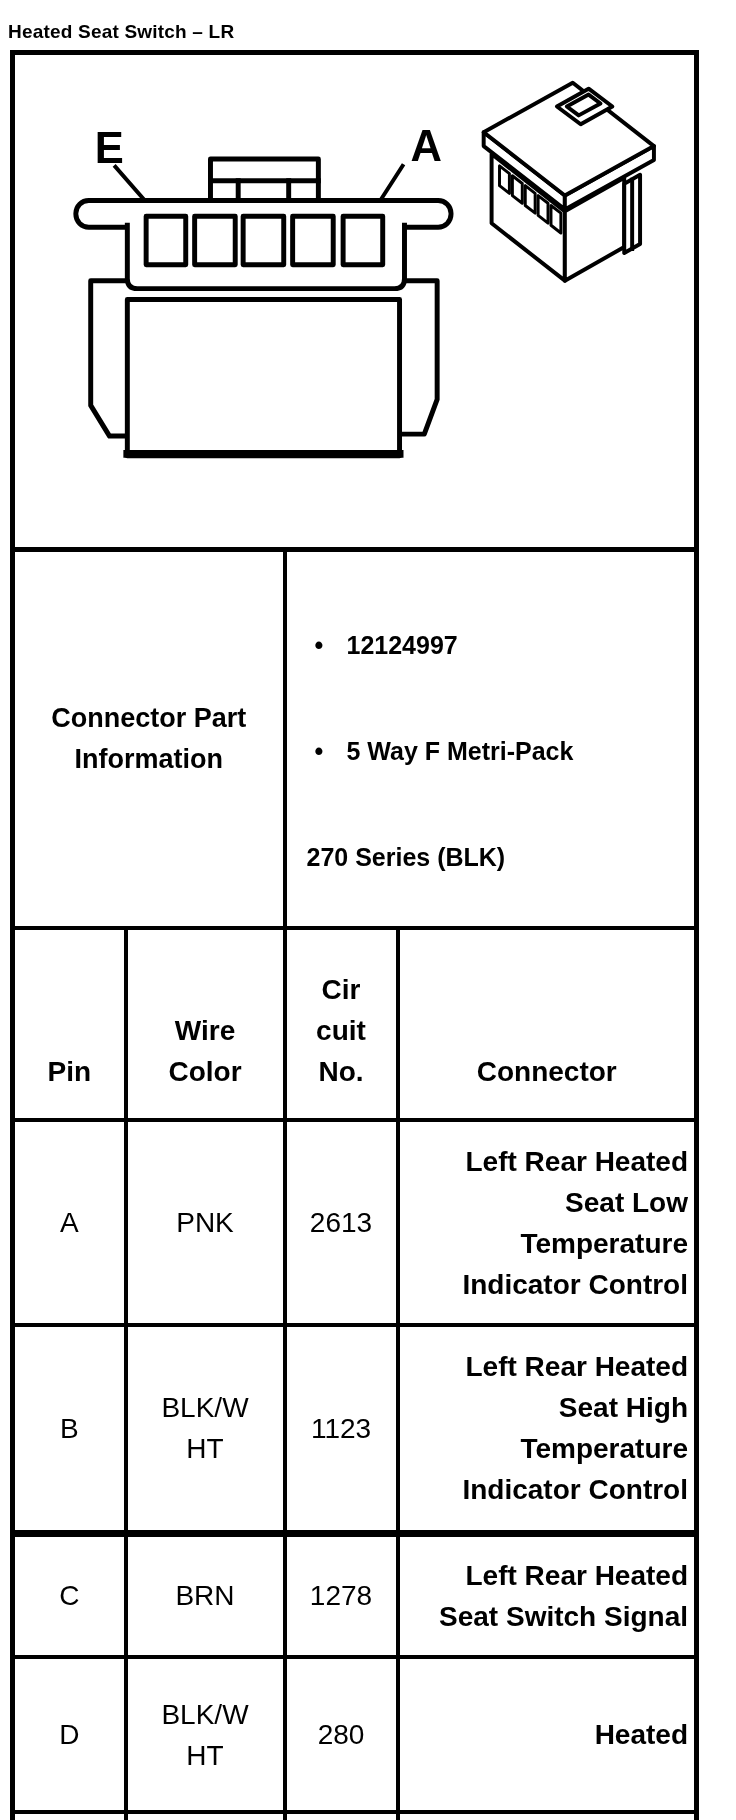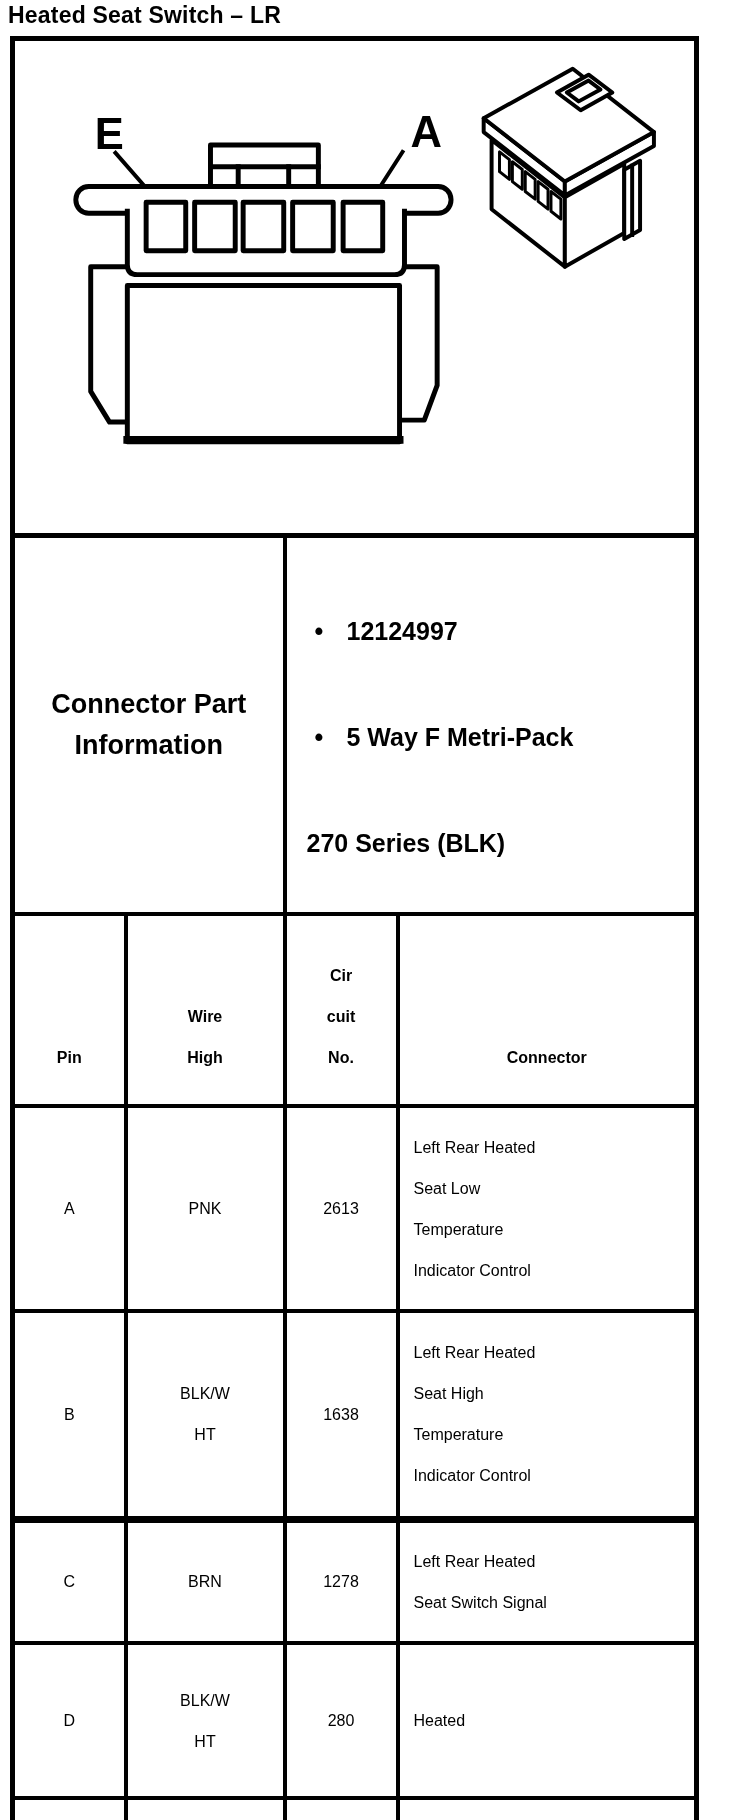--- a/index.html
+++ b/index.html
@@ -4,42 +4,42 @@
 <style>
   * { margin:0; padding:0; box-sizing:border-box; }
   html,body { background:#ffffff; }
   body {
     width:736px; height:1820px;
     font-family:"Liberation Sans", sans-serif;
     color:#000;
     overflow:hidden;
   }
   .title {
-    font-size:23px; font-weight:bold;
-    padding:2px 0 7px 8px;
+    font-size:19px; font-weight:bold;
+    padding:21px 0 7px 8px;
     letter-spacing:0.2px;
   }
   .sheet { margin-left:10px; width:689px; }
 
   
   .panel {
     width:689px; height:497px;
     border:5px solid #000; border-bottom:none;
     background:#fff;
   }
   .panel svg { display:block; }
 
   
   table {
     border-collapse:collapse; table-layout:fixed;
     width:689px; background:#fff;
   }
   td {
     border:4px solid #000;
-    font-size:16px; line-height:41px;
+    font-size:28px; line-height:41px;
     text-align:center; vertical-align:middle;
     white-space:pre-line;
     padding:0;
     overflow:hidden;
   }
   table { border:5px solid #000; }
 
   
   .pi-label {
     font-weight:bold; font-size:27px;
@@ -56,22 +56,22 @@
 
   
   .hdr td {
     font-weight:bold;
     vertical-align:bottom;
     padding-bottom:26px;
   }
 
   
   .fn {
-    text-align:left;
-    padding-left:14px; padding-right:6px;
+    text-align:right;
+    padding-left:14px; padding-right:6px;font-weight:bold;
   }
   tr.thick td { border-bottom:7px solid #000; }
 </style>
 </head>
 <body>
 
 <div class="title">Heated Seat Switch – LR</div>
 
 <div class="sheet">
 
@@ -154,42 +154,42 @@
           <span class="bullet-glyph">•</span>
           <span>5 Way F Metri-Pack</span>
         </div>
         <div class="cont-line">270 Series (BLK)</div>
       </td>
     </tr>
 
     <tr class="hdr" style="height:192px">
       <td>Pin</td>
       <td>Wire
-High</td>
+Color</td>
       <td>Cir
 cuit
 No.</td>
       <td>Connector</td>
     </tr>
 
     <tr style="height:205px">
       <td>A</td>
       <td>PNK</td>
       <td>2613</td>
       <td class="fn">Left Rear Heated
 Seat Low
 Temperature
 Indicator Control</td>
     </tr>
 
     <tr class="thick" style="height:208px">
       <td>B</td>
       <td>BLK/W
 HT</td>
-      <td>1638</td>
+      <td>1123</td>
       <td class="fn">Left Rear Heated
 Seat High
 Temperature
 Indicator Control</td>
     </tr>
 
     <tr style="height:124px">
       <td>C</td>
       <td>BRN</td>
       <td>1278</td>

